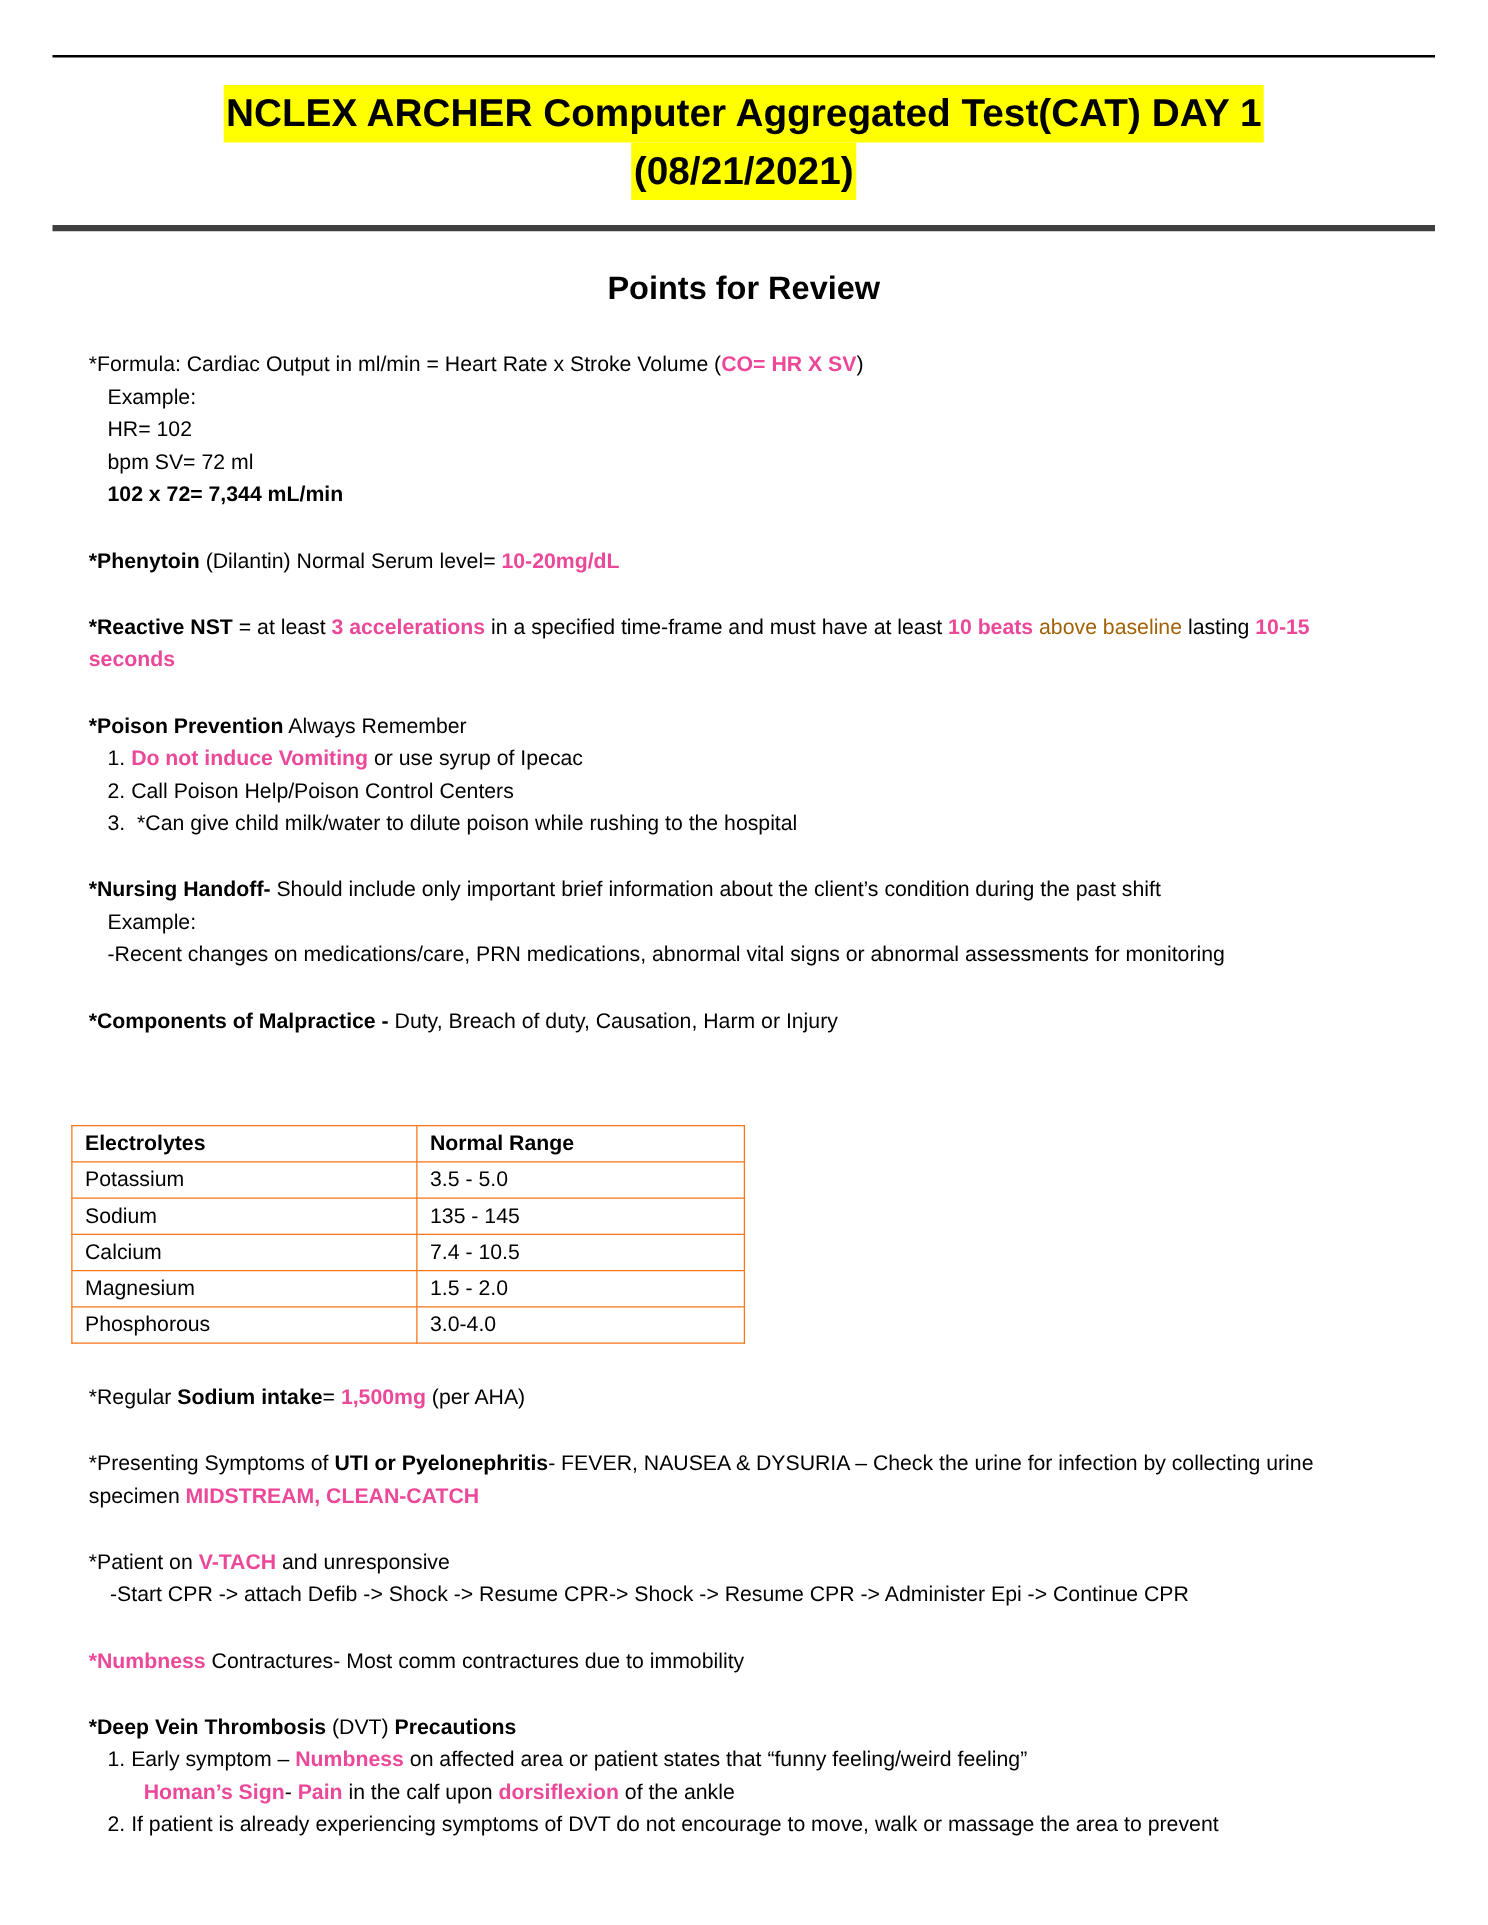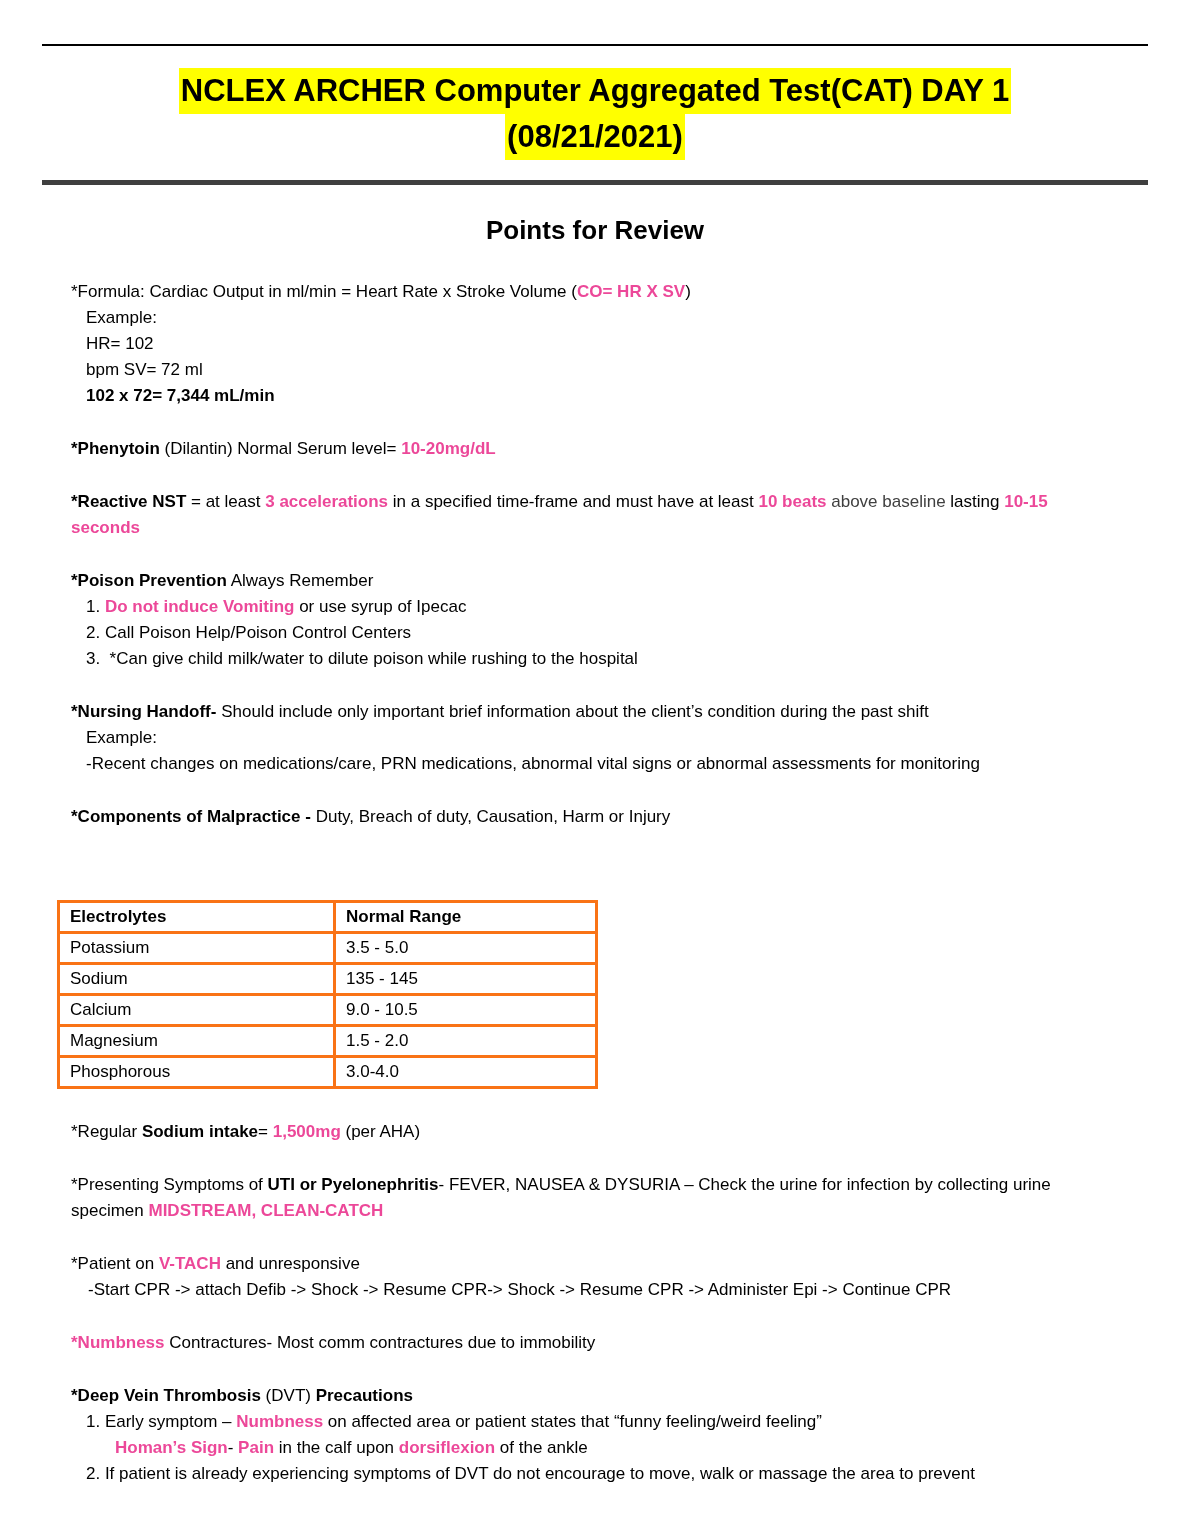--- a/index.html
+++ b/index.html
@@ -19,25 +19,25 @@
   .rule-thick { border: none; border-top: 5px solid #3F3F3F; margin: 20px 42px 0 42px; }
   .section-heading { text-align: center; font-size: 26px; line-height: 26px; font-weight: bold; margin: 32px 0 0 0; }
   .content { padding: 36px 70px 0 71px; }
   .para { margin: 0 0 27px 0; }
   .line { white-space: pre-wrap; }
   .indent1 { margin-left: 15px; }
   .indent2 { margin-left: 17px; }
   .indent-sub { margin-left: 44px; }
   .b { font-weight: bold; }
   .r { color: #ec4899; font-weight: bold; }
-  .rn { color: #404040; margin-top: 24px; }
+  .rn { color: #a16207; margin-top: 24px; }
   .table-wrap { margin: 70px 0 30px 0; }
   table.etable { border-collapse: collapse; margin-left: -14px; }
   .etable th, .etable td {
-    border: 3px solid #f97316; text-align: left; vertical-align: middle;
+    border: 1px solid #f97316; text-align: left; vertical-align: middle;
     font-size: 17px; line-height: 26px; padding: 1px 10px; font-weight: normal; margin-top: 11px;
   }
   .etable th { font-weight: bold; }
   .etable .col1 { width: 276px; }
   .etable .col2 { width: 262px; }
 </style>
 </head>
 <body>
 
 <div class="page">
@@ -97,21 +97,21 @@
           <tr>
             <td class="col1">Potassium</td>
             <td class="col2">3.5 - 5.0</td>
           </tr>
           <tr>
             <td class="col1">Sodium</td>
             <td class="col2">135 - 145</td>
           </tr>
           <tr>
             <td class="col1">Calcium</td>
-            <td class="col2">9.0 - 10.5</td>
+            <td class="col2">7.4 - 10.5</td>
           </tr>
           <tr>
             <td class="col1">Magnesium</td>
             <td class="col2">1.5 - 2.0</td>
           </tr>
           <tr>
             <td class="col1">Phosphorous</td>
             <td class="col2">3.0-4.0</td>
           </tr>
         </tbody>

